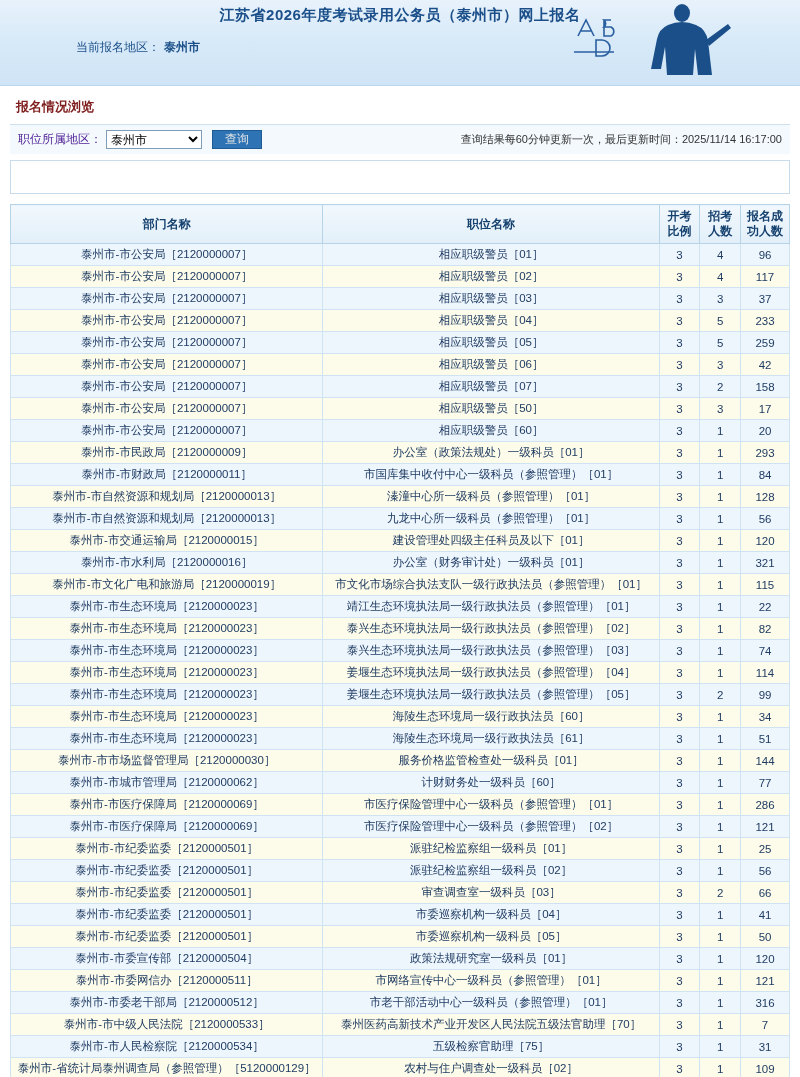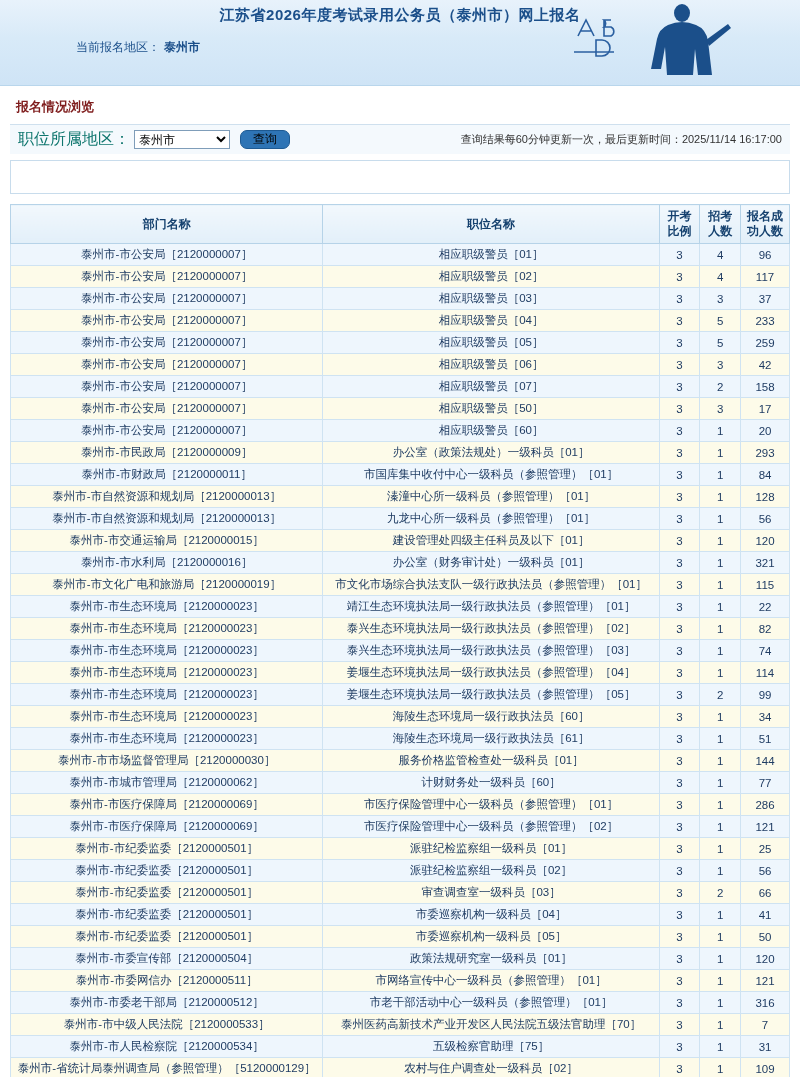--- a/index.html
+++ b/index.html
@@ -57,40 +57,40 @@
   }
   .toolbar {
     border-top: 1px solid #cfe0ee;
     background: #f4f9fd;
     padding: 6px 8px;
     display: flex;
     align-items: center;
     height: 30px;
   }
   .toolbar .tb-label {
-    font-size: 16px;
-    color: #0f766e;
+    font-size: 12px;
+    color: #4c1d95;
     margin-right: 4px;
   }
   .toolbar select {
     font-family: "Liberation Sans", sans-serif;
     font-size: 12px;
     height: 19px;
     width: 96px;
     border: 1px solid #7f9db9;
     background: #fff;
   }
   .toolbar .query-btn {
     margin-left: 10px;
     font-family: "Liberation Sans", sans-serif;
     font-size: 12px;
-    color: #000000;
+    color: #e5e5e5;
     background: #2e74b5;
     border: 1px solid #1e5a93;
-    border-radius: 7px;
+    border-radius: 0;
     padding: 1px 12px;
     height: 19px;
     line-height: 15px;
     cursor: pointer;
   }
   .toolbar .tb-right {
     margin-left: auto;
     font-size: 11px;
     color: #333;
   }

